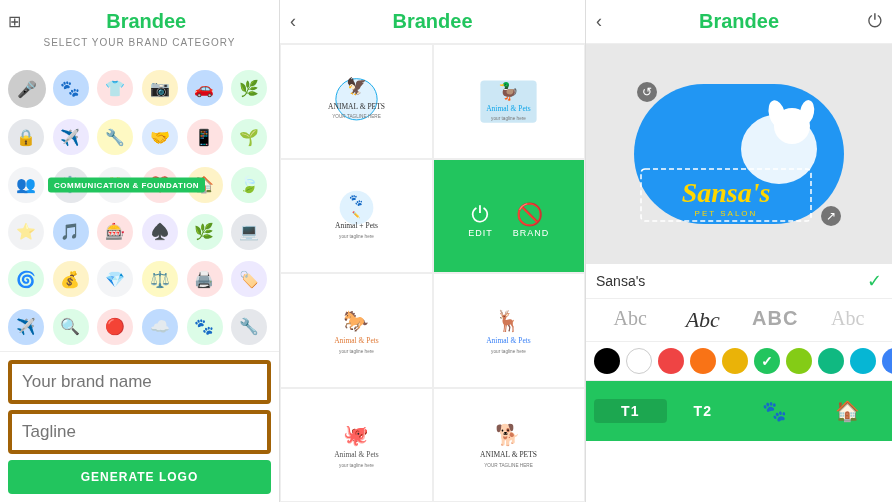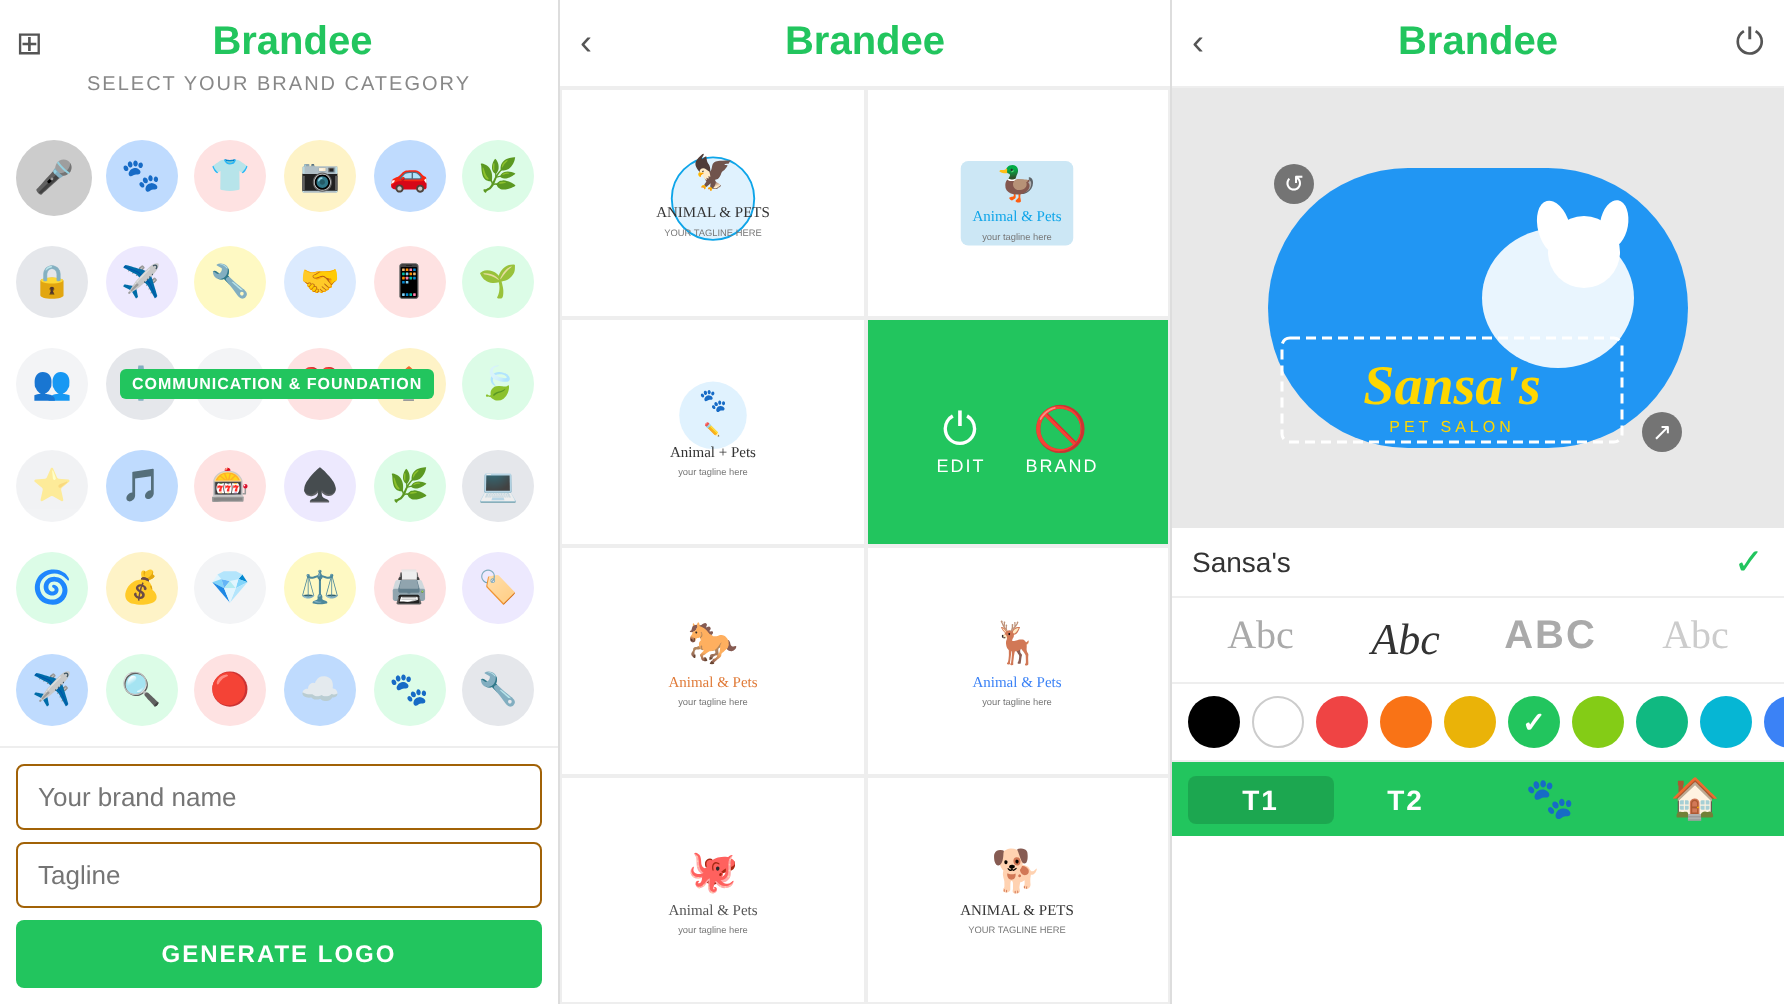--- a/index.html
+++ b/index.html
@@ -84,24 +84,24 @@
       border-radius: 3px;
       white-space: nowrap;
       z-index: 10;
       letter-spacing: 0.5px;
     }
     .bottom-inputs {
       padding: 8px;
       border-top: 1px solid #eee;
     }
     .bottom-input-field {
-      border: 1px solid #a16207;
+      border: 4px solid #a16207;
       border-radius: 4px;
       padding: 8px 10px;
-      font-size: 13px;
+      font-size: 17px;
       color: #1d4ed8;
       margin-bottom: 6px;
       width: 100%;
     }
     .generate-btn {
       background: #22c55e;
       color: white;
       border: none;
       border-radius: 4px;
       padding: 10px;
@@ -307,21 +307,21 @@
       transform: translate(-50%,-50%);
       color: white;
       font-size: 14px;
       font-weight: bold;
     }
     .template-row {
       display: flex;
       align-items: center;
       gap: 0;
       background: #22c55e;
-      padding: 6px 8px;
+      padding: 18px 8px;
     }
     .template-btn {
       flex: 1;
       text-align: center;
       color: white;
       font-size: 14px;
       font-weight: bold;
       cursor: pointer;
       padding: 4px 0;
       letter-spacing: 1px;
@@ -363,21 +363,21 @@
 
     <div class="icon-circle" style="background:#e5e7eb;">🔒</div>
     <div class="icon-circle" style="background:#ede9fe;">✈️</div>
     <div class="icon-circle" style="background:#fef9c3;">🔧</div>
     <div class="icon-circle" style="background:#dbeafe;">🤝</div>
     <div class="icon-circle" style="background:#fee2e2;">📱</div>
     <div class="icon-circle" style="background:#dcfce7;">🌱</div>
 
     <div class="icon-circle" style="background:#f3f4f6;position:relative;">
       👥
-      <span class="tooltip-badge" style="top:50%;transform:translateY(-50%);left:52px;">COMMUNICATION &amp; FOUNDATION</span>
+      <span class="tooltip-badge" style="top:50%;transform:translateY(-50%);left:40px;">COMMUNICATION &amp; FOUNDATION</span>
     </div>
     <div class="icon-circle" style="background:#e5e7eb;">⚙️</div>
     <div class="icon-circle" style="background:#f3f4f6;">🤲</div>
     <div class="icon-circle" style="background:#fee2e2;">❤️</div>
     <div class="icon-circle" style="background:#fef3c7;">🏠</div>
     <div class="icon-circle" style="background:#dcfce7;">🍃</div>
 
     <div class="icon-circle" style="background:#e5e7eb;opacity:0.5;">⭐</div>
     <div class="icon-circle" style="background:#bfdbfe;">🎵</div>
     <div class="icon-circle" style="background:#fee2e2;">🎰</div>

